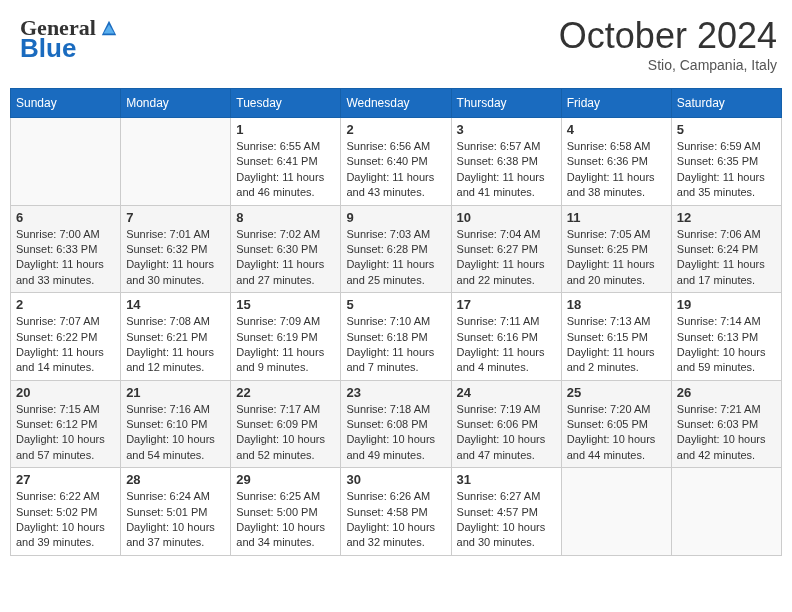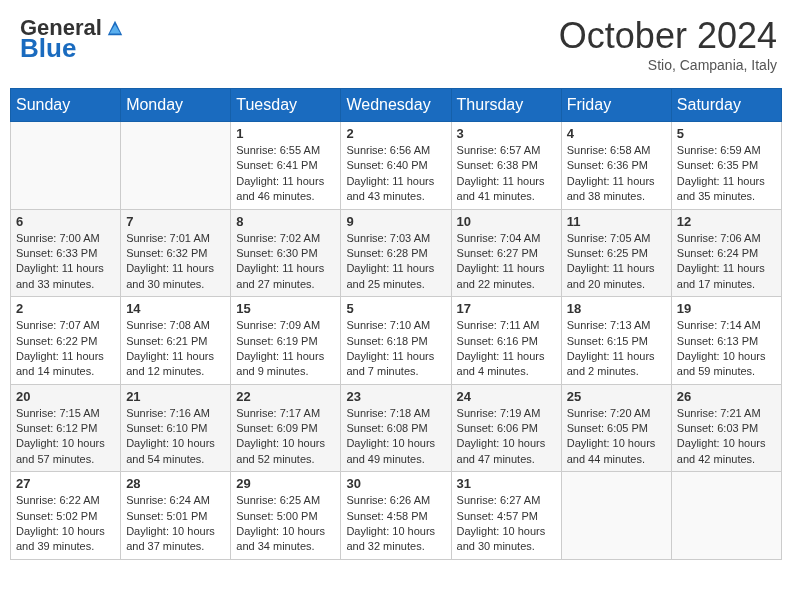--- a/index.html
+++ b/index.html
@@ -19,20 +19,21 @@
     }
     .logo {
       display: flex;
       flex-direction: column;
       align-items: flex-start;
     }
     .logo-text {
       display: flex;
       align-items: center;
       gap: 2px;
+      font-family: Liberation Serif, serif;
     }
     .logo-general {
       font-size: 22px;
       font-weight: bold;
       color: #333;
     }
     .logo-blue {
       font-size: 26px;
       font-weight: bold;
       color: #1a6bbf;
@@ -56,21 +57,21 @@
       color: #555;
     }
     .calendar {
       width: 100%;
       border-collapse: collapse;
       border: 1px solid #ccc;
     }
     .calendar th {
       background-color: #1a6bbf;
       color: #fff;
-      font-size: 16px;
+      font-size: 12px;
       padding: 7px 5px;
       text-align: left;
       border: 1px solid #1560aa;
       font-weight: normal;
     }
     .calendar td {
       border: 1px solid #ccc;
       vertical-align: top;
       padding: 4px 5px;
       width: calc(100% / 7);

